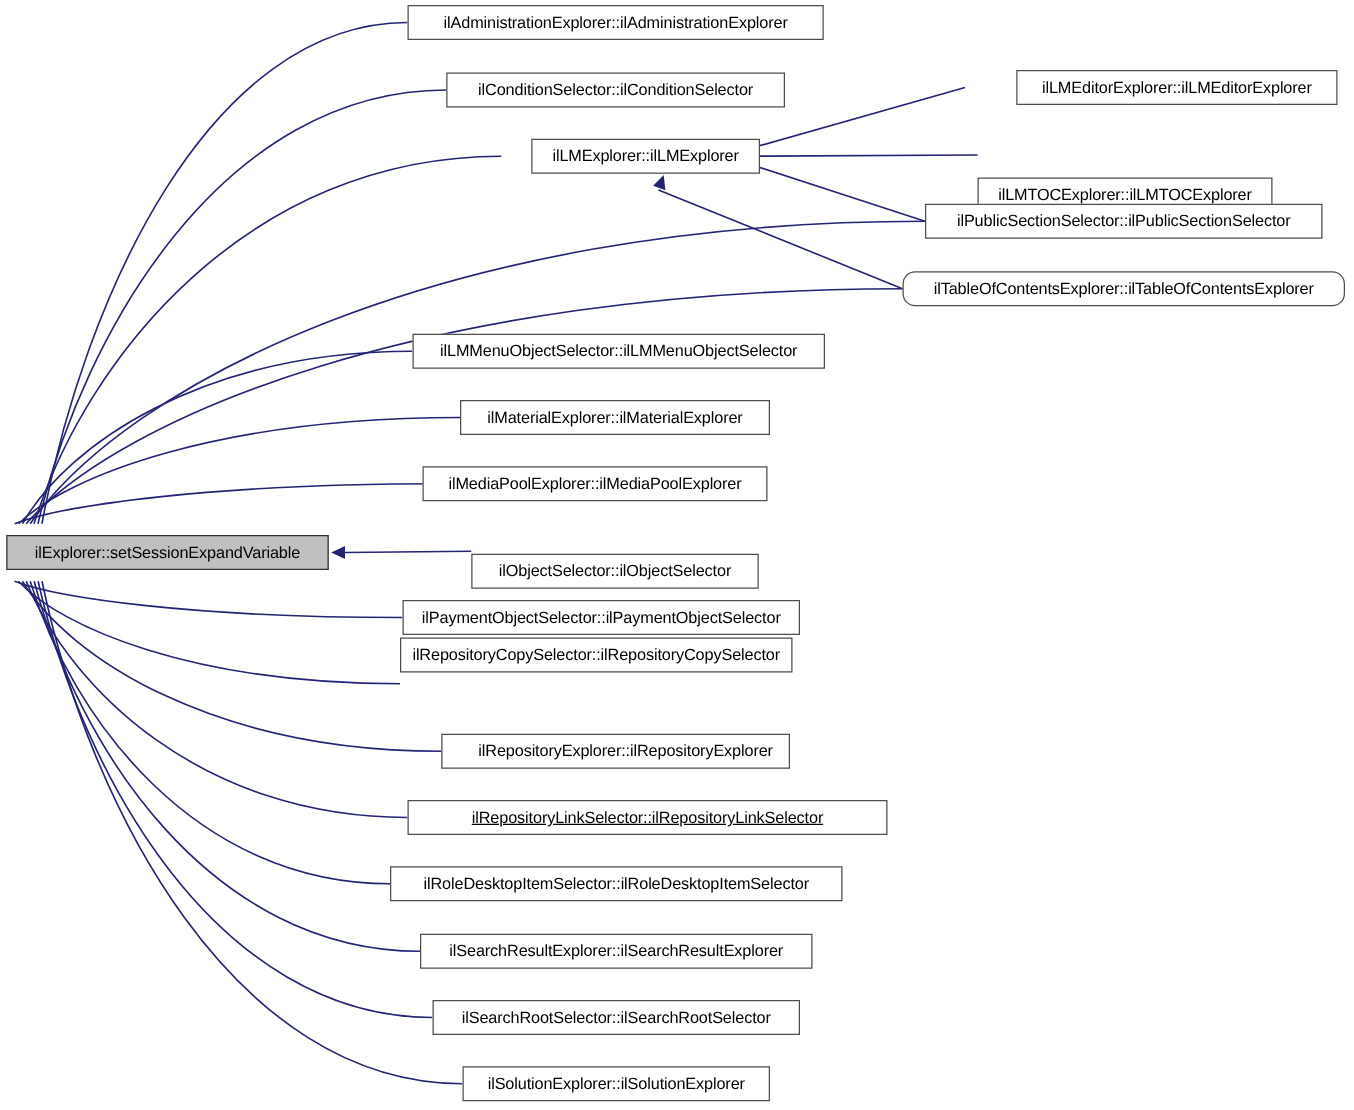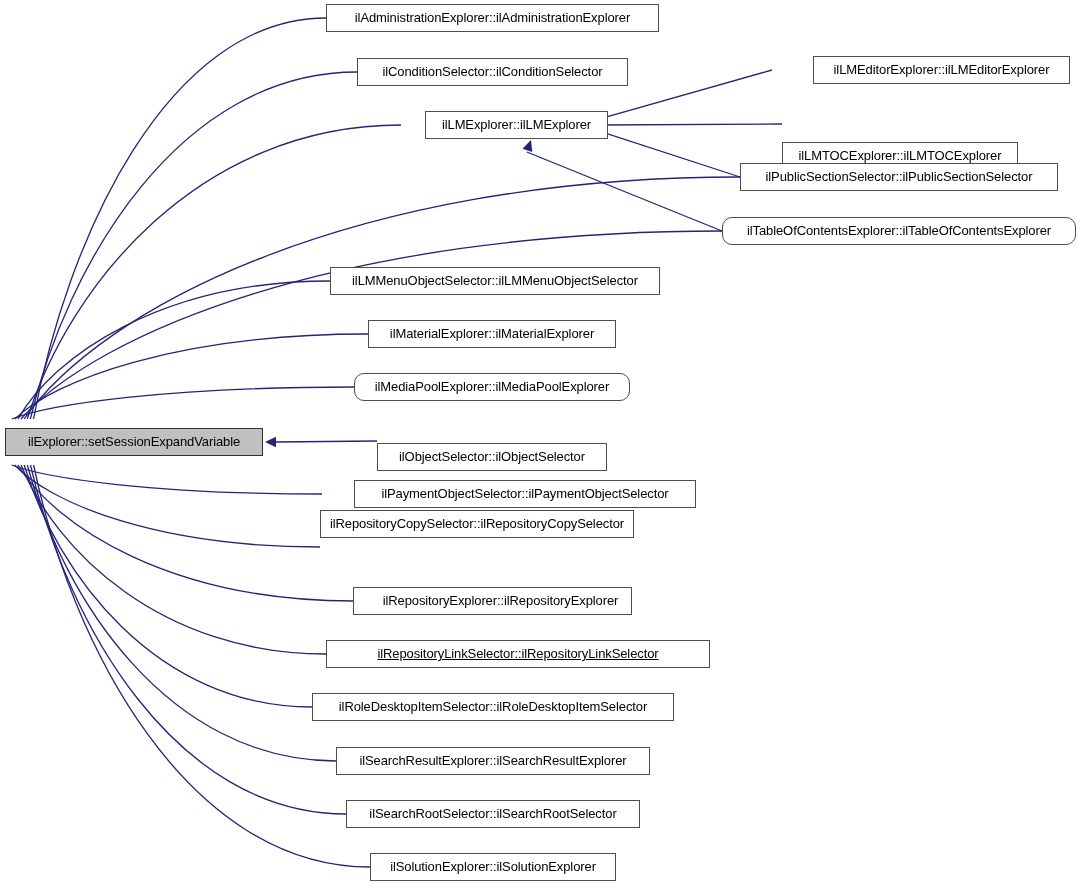--- a/index.html
+++ b/index.html
@@ -80,23 +80,23 @@
       <div class="node-box root" style="left: 5px; top: 428px; width: 258px; height: 28px;"><span>ilExplorer::setSessionExpandVariable</span></div>
       <div class="node-box" style="left: 326px; top: 4px; width: 333px; height: 28px;"><span>ilAdministrationExplorer::ilAdministrationExplorer</span></div>
       <div class="node-box" style="left: 357px; top: 58px; width: 271px; height: 28px;"><span>ilConditionSelector::ilConditionSelector</span></div>
       <div class="node-box" style="left: 401px; top: 111px; width: 183px; height: 28px; margin-left: 24px;"><span>ilLMExplorer::ilLMExplorer</span></div>
       <div class="node-box" style="left: 772px; top: 56px; width: 257px; height: 28px; margin-left: 41px;"><span>ilLMEditorExplorer::ilLMEditorExplorer</span></div>
       <div class="node-box" style="left: 782px; top: 110px; width: 236px; height: 28px; margin-top: 32px;"><span>ilLMTOCExplorer::ilLMTOCExplorer</span></div>
       <div class="node-box" style="left: 740px; top: 163px; width: 318px; height: 28px;"><span>ilPublicSectionSelector::ilPublicSectionSelector</span></div>
       <div class="node-box" style="left: 722px; top: 217px; width: 354px; height: 28px; border-radius: 10px;"><span>ilTableOfContentsExplorer::ilTableOfContentsExplorer</span></div>
       <div class="node-box" style="left: 330px; top: 267px; width: 330px; height: 28px;"><span>ilLMMenuObjectSelector::ilLMMenuObjectSelector</span></div>
       <div class="node-box" style="left: 368px; top: 320px; width: 248px; height: 28px;"><span>ilMaterialExplorer::ilMaterialExplorer</span></div>
-      <div class="node-box" style="left: 354px; top: 373px; width: 276px; height: 28px; border-radius: 10px;"><span>ilMediaPoolExplorer::ilMediaPoolExplorer</span></div>
+      <div class="node-box" style="left: 338px; top: 373px; width: 276px; height: 28px;"><span>ilMediaPoolExplorer::ilMediaPoolExplorer</span></div>
       <div class="node-box" style="left: 377px; top: 427px; width: 230px; height: 28px; margin-top: 16px;"><span>ilObjectSelector::ilObjectSelector</span></div>
-      <div class="node-box" style="left: 322px; top: 480px; width: 342px; height: 28px; margin-left: 32px;"><span>ilPaymentObjectSelector::ilPaymentObjectSelector</span></div>
+      <div class="node-box" style="left: 322px; top: 480px; width: 318px; height: 28px;"><span>ilPaymentObjectSelector::ilPaymentObjectSelector</span></div>
       <div class="node-box" style="left: 320px; top: 510px; width: 314px; height: 28px;"><span>ilRepositoryCopySelector::ilRepositoryCopySelector</span></div>
       <div class="node-box" style="left: 353px; top: 587px; width: 279px; height: 28px; padding-left: 16px;"><span>ilRepositoryExplorer::ilRepositoryExplorer</span></div>
       <div class="node-box" style="left: 326px; top: 640px; width: 384px; height: 28px; text-decoration: underline;"><span>ilRepositoryLinkSelector::ilRepositoryLinkSelector</span></div>
       <div class="node-box" style="left: 312px; top: 693px; width: 362px; height: 28px;"><span>ilRoleDesktopItemSelector::ilRoleDesktopItemSelector</span></div>
       <div class="node-box" style="left: 336px; top: 747px; width: 314px; height: 28px;"><span>ilSearchResultExplorer::ilSearchResultExplorer</span></div>
       <div class="node-box" style="left: 346px; top: 800px; width: 294px; height: 28px;"><span>ilSearchRootSelector::ilSearchRootSelector</span></div>
       <div class="node-box" style="left: 370px; top: 853px; width: 246px; height: 28px;"><span>ilSolutionExplorer::ilSolutionExplorer</span></div>
     </div>
 </div>
 

